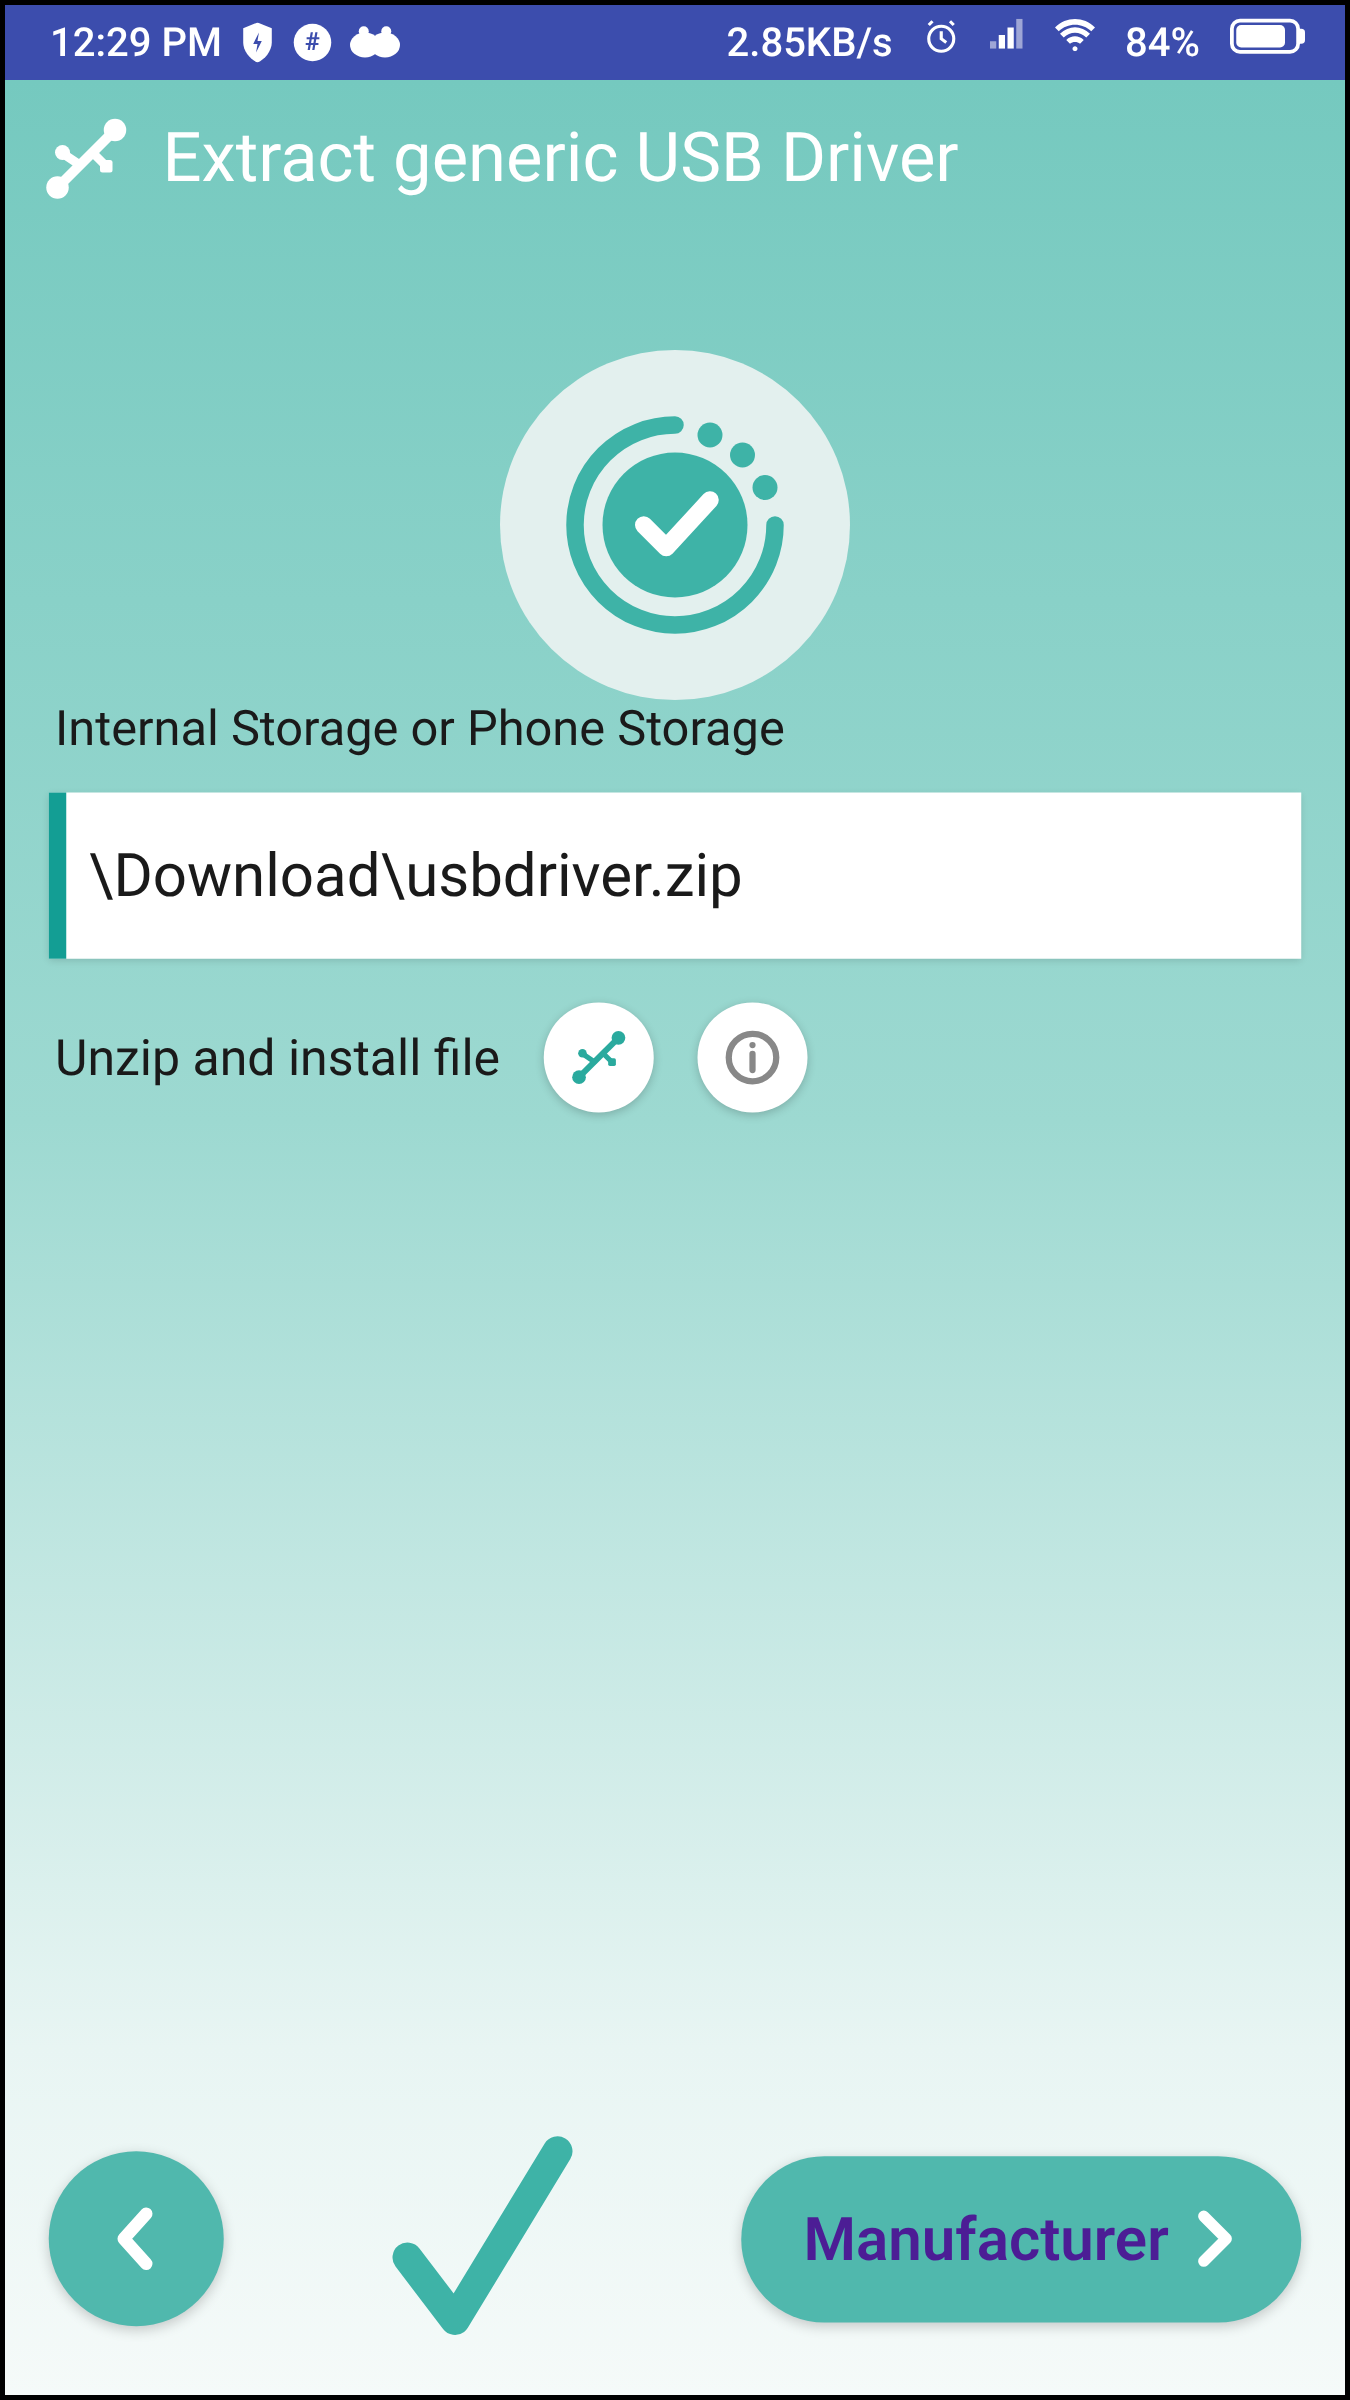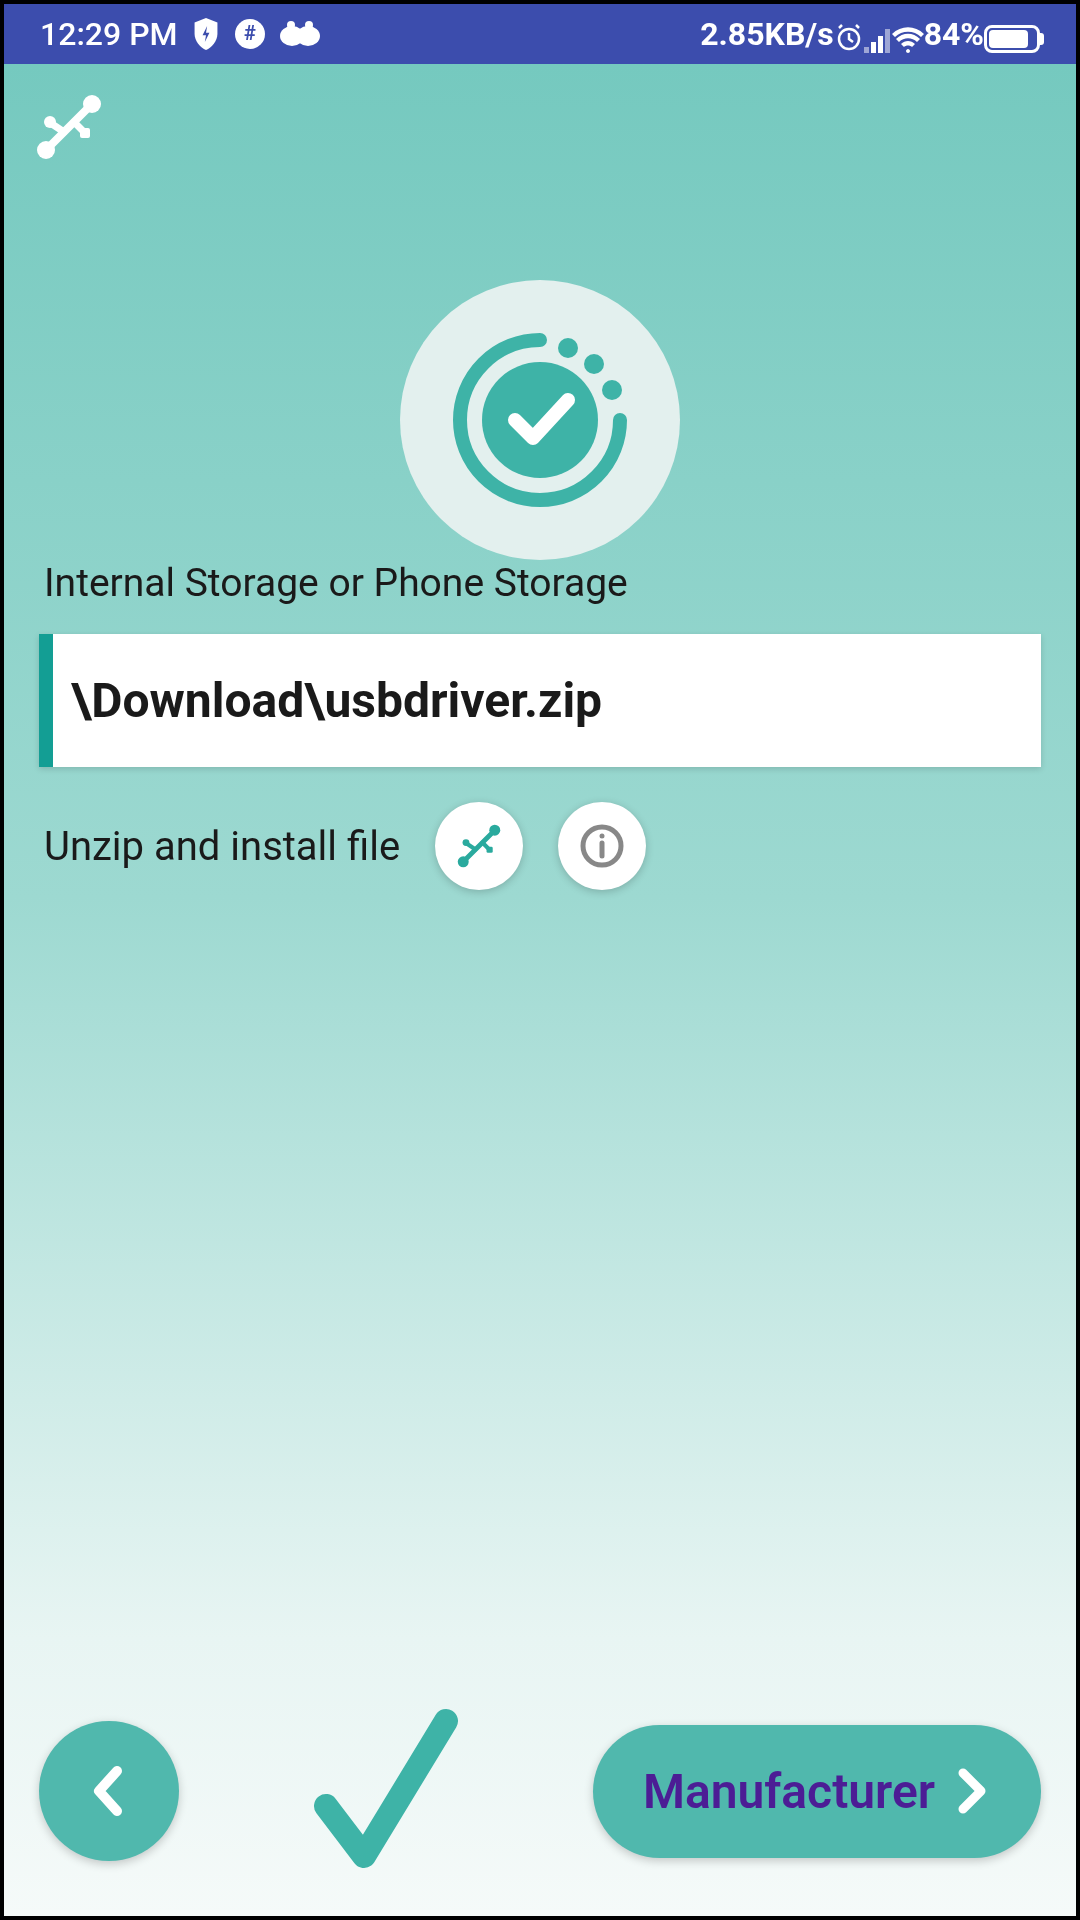--- a/index.html
+++ b/index.html
@@ -37,23 +37,22 @@
     }
     
     .status-left {
       display: flex;
       align-items: center;
       gap: 14px;
     }
     
     .status-right {
       display: flex;
-      align-items: flex-end;
-      gap: 0;
-      font-weight: bold;
+      align-items: flex-start;
+      gap: 24px;
     }
     
     .status-icon {
       display: inline-flex;
       align-items: center;
       justify-content: center;
     }
     
     .battery-icon {
       width: 56px;
@@ -140,21 +139,20 @@
     }
     
     .path-box {
       margin: 0 35px;
       background: white;
       border-left: 14px solid #139e94;
       padding: 38px 18px;
       font-size: 48px;
       color: #1a1a1a;
       box-shadow: 0 2px 6px rgba(0,0,0,0.15);
-      font-weight: bold;
     }
     
     .action-row {
       display: flex;
       align-items: center;
       padding: 35px 40px;
       gap: 35px;
     }
     
     .action-label {
@@ -282,20 +280,21 @@
       <div class="app-icon">
         <svg width="70" height="70" viewBox="0 0 70 70" fill="white">
           <circle cx="12" cy="58" r="9"></circle>
           <circle cx="58" cy="12" r="9"></circle>
           <path d="M12 58 L58 12" stroke="white" stroke-width="8" stroke-linecap="round"></path>
           <path d="M30 40 L18 32 M40 30 L50 40" stroke="white" stroke-width="7" stroke-linecap="round" fill="none"></path>
           <circle cx="16" cy="30" r="6"></circle>
           <rect x="46" y="36" width="10" height="10" rx="2"></rect>
         </svg>
       </div>
+      <div class="app-title">Extract generic USB Driver</div>
     </div>
 
     <div class="hero-icon">
       <svg width="200" height="200" viewBox="0 0 200 200">
         <circle cx="100" cy="100" r="58" fill="#3eb3a7"></circle>
         <path d="M75 100 L93 118 L128 80" stroke="white" stroke-width="14" stroke-linecap="round" stroke-linejoin="round" fill="none"></path>
         <path d="M100 20 A80 80 0 1 0 180 100" stroke="#3eb3a7" stroke-width="14" stroke-linecap="round" fill="none"></path>
         <circle cx="128" cy="28" r="10" fill="#3eb3a7"></circle>
         <circle cx="154" cy="44" r="10" fill="#3eb3a7"></circle>
         <circle cx="172" cy="70" r="10" fill="#3eb3a7"></circle>

